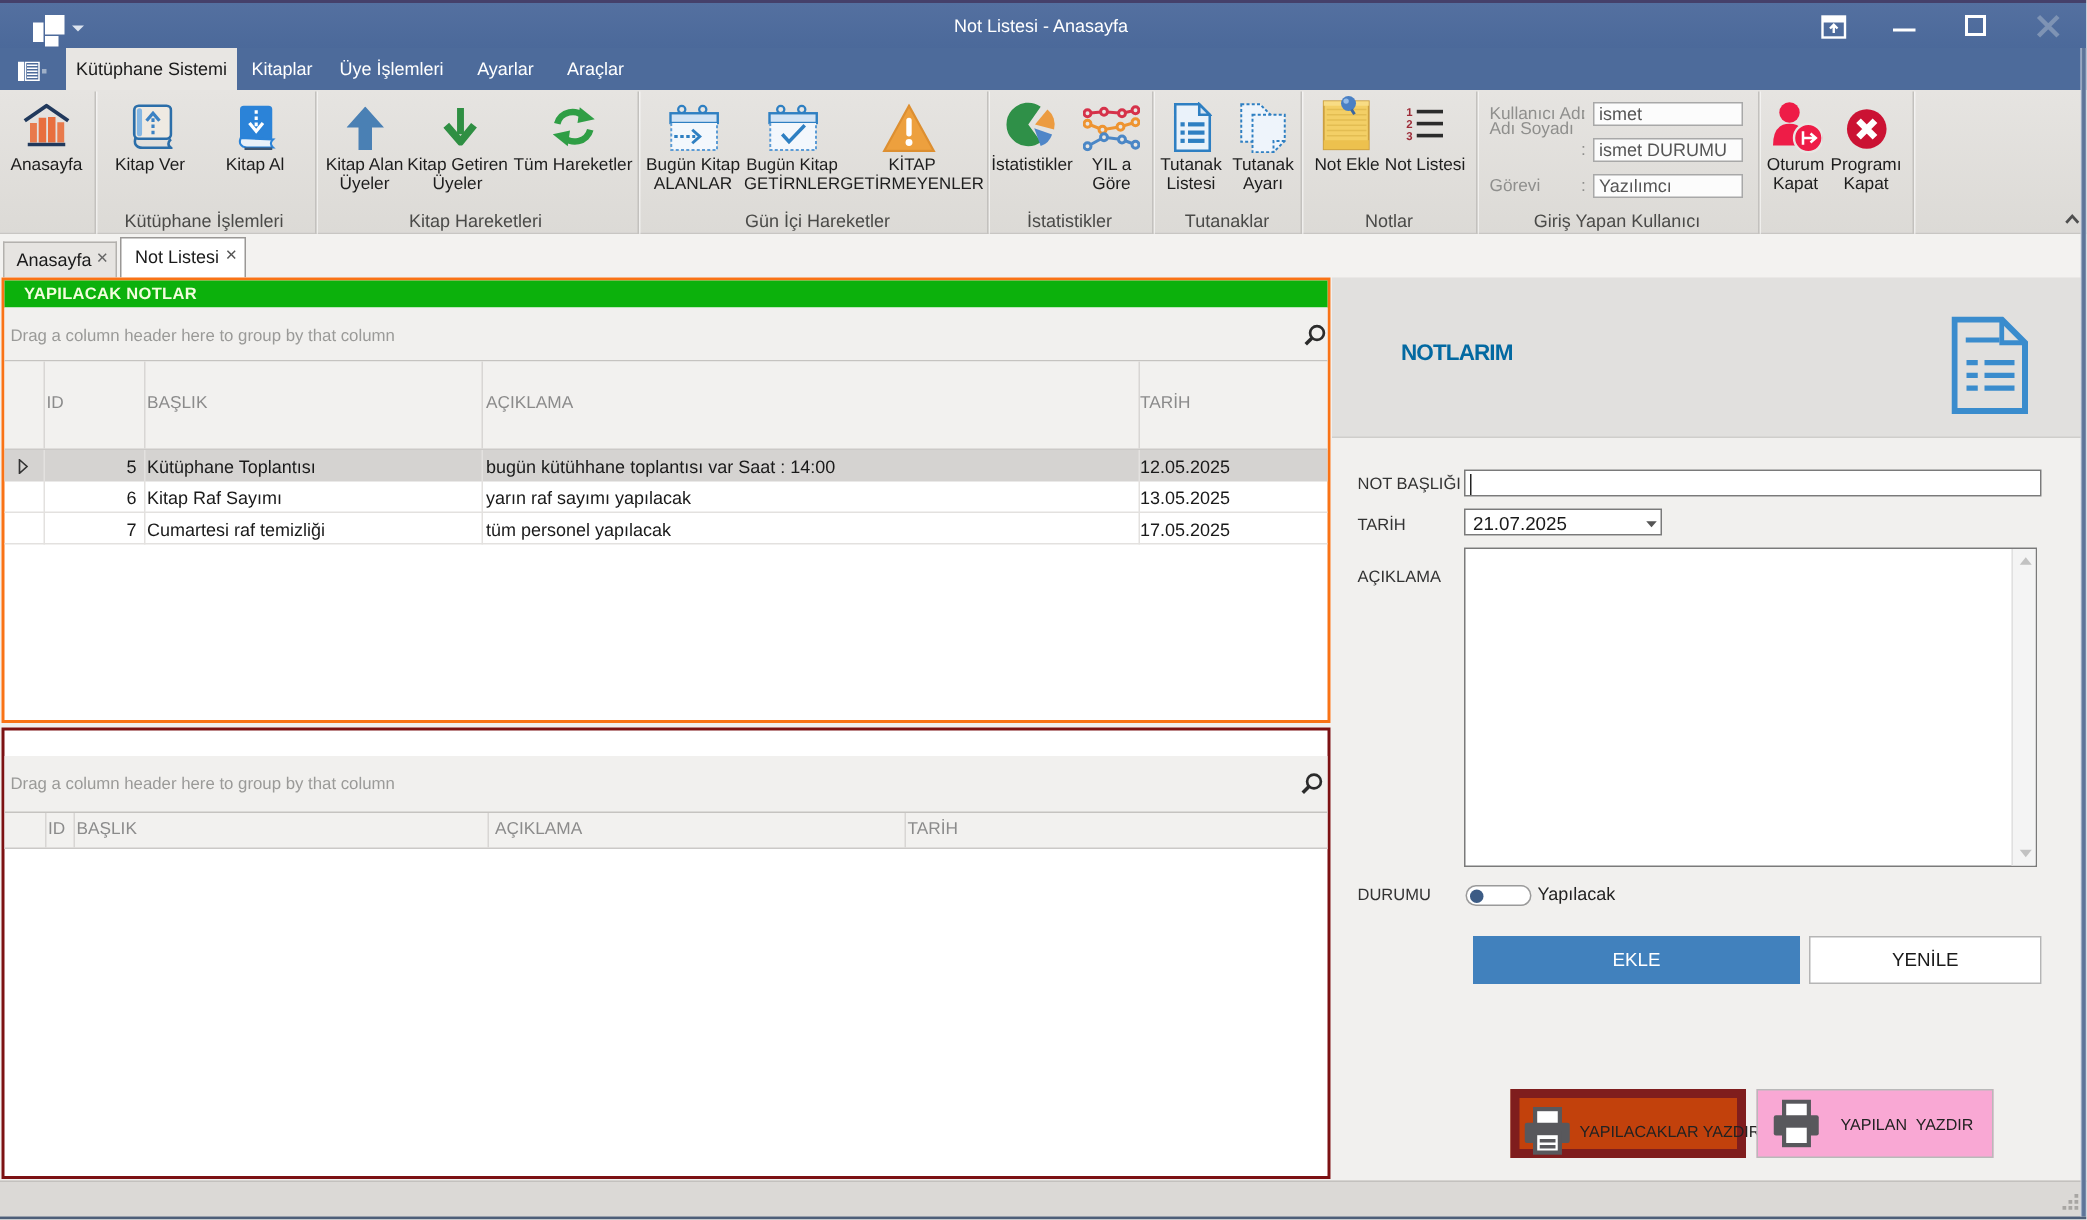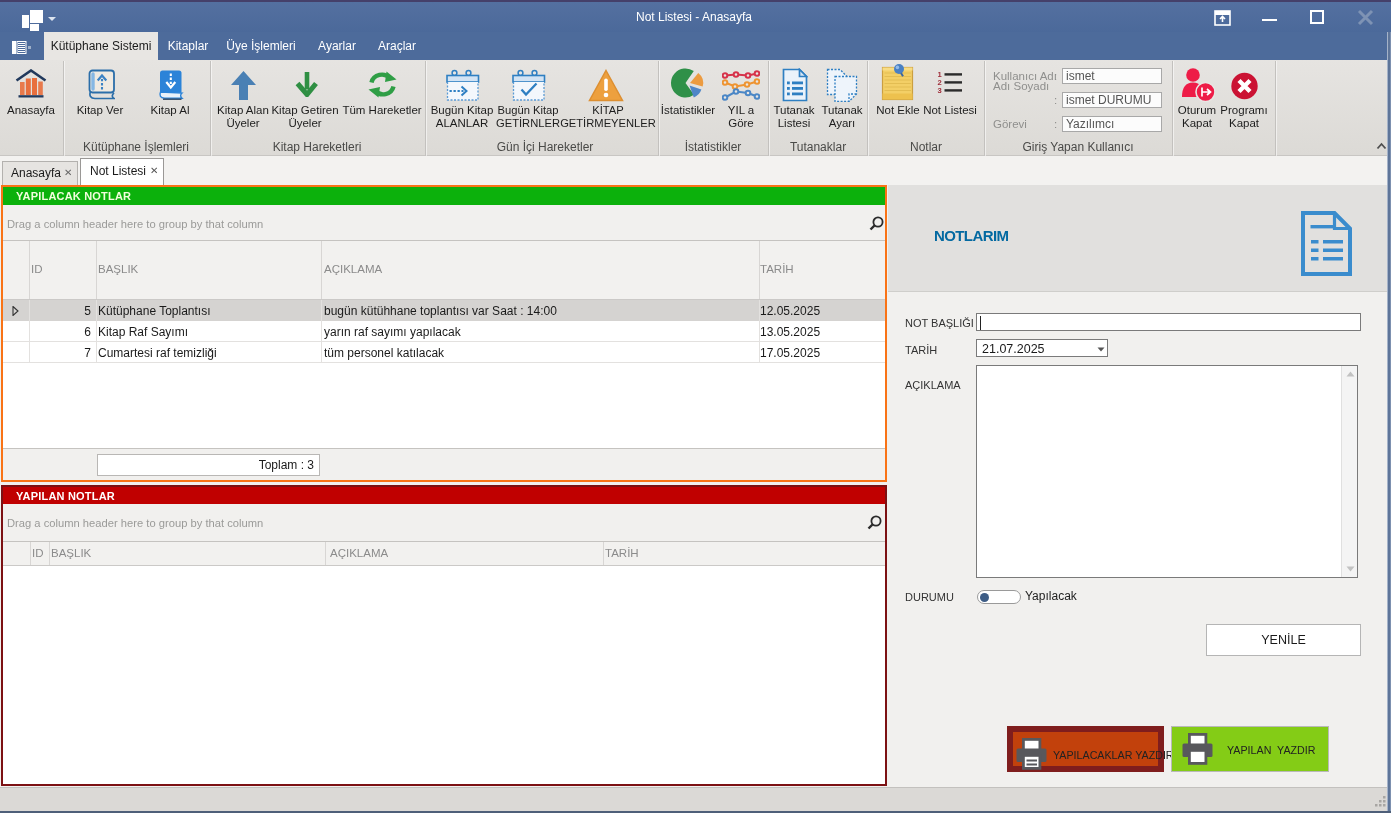--- a/index.html
+++ b/index.html
@@ -319,40 +319,32 @@
   </div>
   <div class="abs" style="left:0;top:134px;width:882px;height:21px;border-bottom:1px solid #e3e1df">
     <div class="abs cell" style="left:0;top:4px;width:88px;text-align:right">6</div>
     <div class="abs cell" style="left:95px;top:4px">Kitap Raf Sayımı</div>
     <div class="abs cell" style="left:321px;top:4px">yarın raf sayımı yapılacak</div>
     <div class="abs cell" style="left:757px;top:4px">13.05.2025</div>
   </div>
   <div class="abs" style="left:0;top:155px;width:882px;height:21px;border-bottom:1px solid #e3e1df">
     <div class="abs cell" style="left:0;top:4px;width:88px;text-align:right">7</div>
     <div class="abs cell" style="left:95px;top:4px">Cumartesi raf temizliği</div>
-    <div class="abs cell" style="left:321px;top:4px">tüm personel katılacak</div>
+    <div class="abs cell" style="left:321px;top:4px">tüm personel yapılacak</div>
     <div class="abs cell" style="left:757px;top:4px">17.05.2025</div>
   </div>
 
   <div class="abs" style="left:26px;top:113px;width:1px;height:63px;background:#e3e1df"></div>
   <div class="abs" style="left:93px;top:113px;width:1px;height:63px;background:#e3e1df"></div>
   <div class="abs" style="left:318px;top:113px;width:1px;height:63px;background:#e3e1df"></div>
   <div class="abs" style="left:756px;top:113px;width:1px;height:63px;background:#e3e1df"></div>
 
-  <div class="abs" style="left:0;top:261px;width:882px;height:32px;background:#f1f0ee;border-top:1px solid #c5c3c0">
-    <div class="abs" style="left:94px;top:5px;width:223px;height:22px;background:#fff;border:1px solid #b9b7b5">
-      <div class="abs cell" style="right:5px;top:3px">Toplam : 3</div>
-    </div>
-  </div>
 </div>
 
 <div class="abs" style="left:1px;top:485px;width:886px;height:301px;border:2px solid #7c1113;background:#fff">
-  <div class="abs" style="left:0;top:0;width:882px;height:17px;background:#c00000">
-    <span style="position:absolute;left:13px;top:3px;color:#fff;font-weight:bold;font-size:11px;letter-spacing:0.2px">YAPILAN NOTLAR</span>
-  </div>
   <div class="abs dragband" style="left:0;top:17px;width:882px;height:38px;background:#f1f0ee;border-bottom:1px solid #c5c3c0">
     <span style="position:absolute;left:4px;top:13px">Drag a column header here to group by that column</span>
     <svg style="position:absolute;left:863px;top:10px" width="17" height="17" viewBox="0 0 17 17">
       <circle cx="10" cy="7" r="4.6" fill="none" stroke="#2b2b2b" stroke-width="1.8"></circle>
       <path d="M6.5 10.5 L2.5 14.5" stroke="#2b2b2b" stroke-width="2.4"></path>
     </svg>
   </div>
   <div class="abs gridhead" style="left:0;top:55px;width:882px;height:24px;background:#f2f1ef;border-bottom:1px solid #cbc9c7">
     <div class="abs" style="left:27px;top:0;width:1px;height:23px;background:#d8d6d4"></div>
     <div class="abs" style="left:46px;top:0;width:1px;height:23px;background:#d8d6d4"></div>
@@ -401,32 +393,33 @@
       <svg style="position:absolute;left:4px;bottom:5px" width="9" height="6" viewBox="0 0 9 6">
           <path d="M0.5 0.5 L4.5 5.5 L8.5 0.5 Z" fill="#c2c2c2"></path>
         </svg>
     </div>
   </div>
   <div class="abs plabel" style="left:17px;top:406px">DURUMU</div>
   <div class="abs" style="left:89px;top:405px;width:44px;height:14px;background:#fff;border:1px solid #9a9a9a;border-radius:7px">
     <div class="abs" style="left:2px;top:1.5px;width:9px;height:9px;border-radius:50%;background:#3d5c85"></div>
   </div>
   <div class="abs" style="left:137px;top:404px;font-size:12px;color:#222">Yapılacak</div>
+  <div class="abs" style="left:94px;top:439px;width:218px;height:32px;background:#4181bd;color:#fff;font-size:12.5px;text-align:center;line-height:32px">EKLE</div>
   <div class="abs" style="left:318px;top:439px;width:155px;height:32px;background:#fff;border:1px solid #b5b5b5;color:#1a1a1a;font-size:12.5px;text-align:center;line-height:30px">YENİLE</div>
 
   <div class="abs" style="left:119px;top:541px;width:157px;height:46px;background:#c2410c;border:6px solid #7f1d1d">
     <svg style="position:absolute;left:3px;top:6px" width="32" height="33" viewBox="0 0 32 33">
       <rect x="7.4" y="1.4" width="16.5" height="11" fill="#fff" stroke="#58585c" stroke-width="2.8"></rect>
       <rect x="0.5" y="10.5" width="30" height="13.5" rx="1.5" fill="#58585c"></rect>
       <rect x="7.4" y="17.4" width="16.5" height="13" fill="#fff" stroke="#58585c" stroke-width="2.8"></rect>
       <path d="M10.5 22.5 H21 M10.5 26.5 H21" stroke="#58585c" stroke-width="2.2"></path>
     </svg>
     <span style="position:absolute;left:40px;top:17px;font-size:10.7px;color:#222;white-space:nowrap">YAPILACAKLAR YAZDIR</span>
   </div>
-  <div class="abs" style="left:283px;top:541px;width:158px;height:46px;background:#84cc16;border:1px solid #b9b9b9">
+  <div class="abs" style="left:283px;top:541px;width:158px;height:46px;background:#f9a8d4;border:1px solid #b9b9b9">
     <svg style="position:absolute;left:10px;top:6px" width="32" height="33" viewBox="0 0 32 33">
       <rect x="7.4" y="1.4" width="16.5" height="11" fill="#fff" stroke="#58585c" stroke-width="2.8"></rect>
       <rect x="0.5" y="10.5" width="30" height="13.5" rx="1.5" fill="#58585c"></rect>
       <rect x="7.4" y="17.4" width="16.5" height="13" fill="#fff" stroke="#58585c" stroke-width="2.8"></rect>
     </svg>
     <span style="position:absolute;left:55px;top:17px;font-size:10.7px;color:#222;white-space:nowrap">YAPILAN&nbsp; YAZDIR</span>
   </div>
 </div>
 <div class="abs" style="left:1387px;top:32px;width:4px;height:779px;background:linear-gradient(90deg,#ccd5e3 0%,#5e7599 35%,#5e7599 70%,#93a4bf 100%);z-index:50"></div>
 <div id="statusbar" class="abs">

